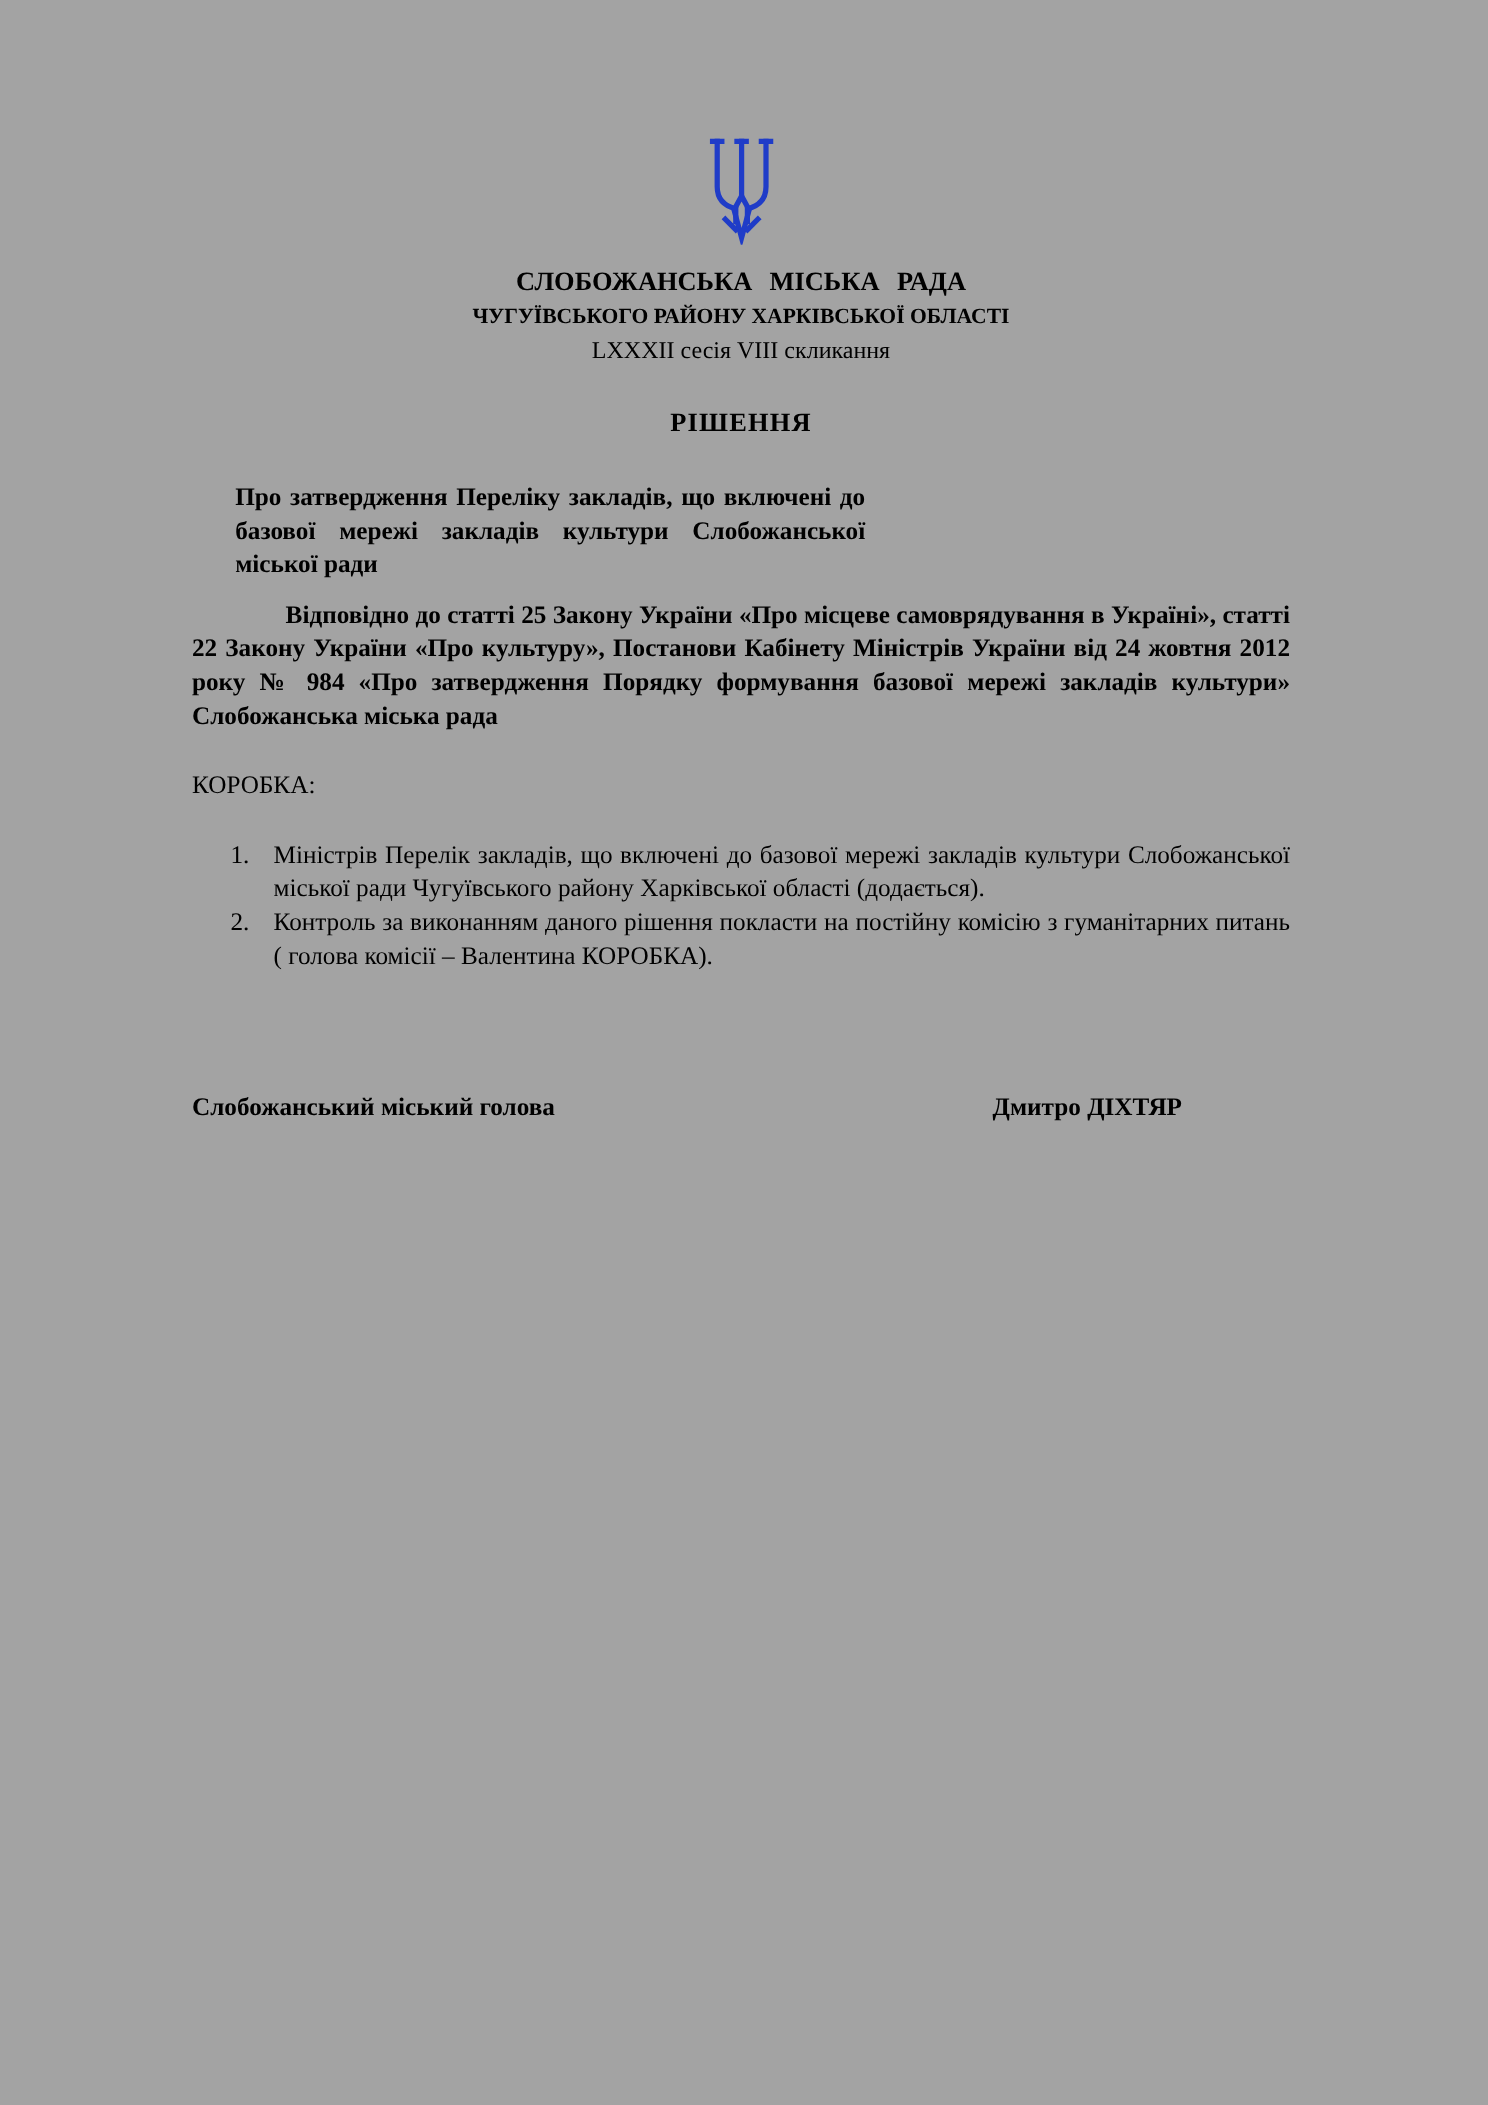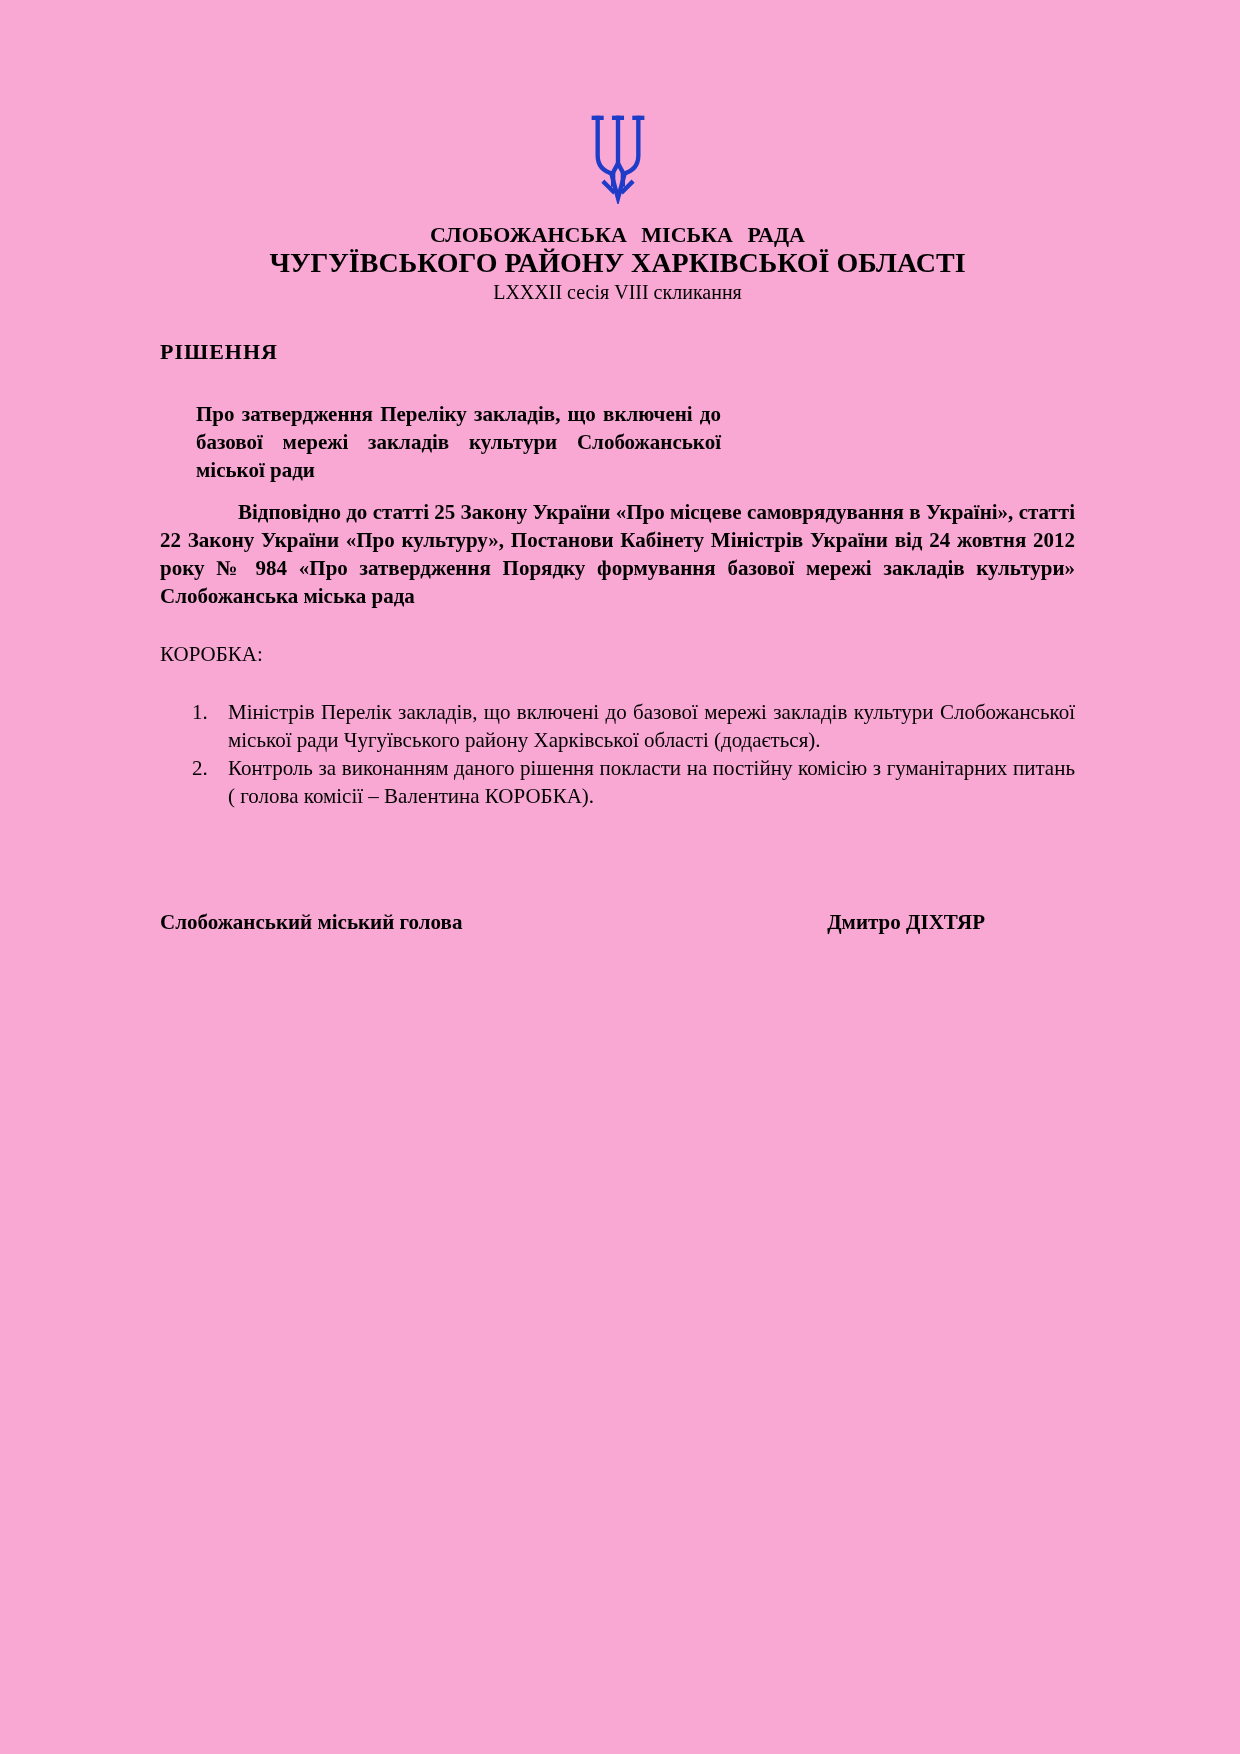--- a/index.html
+++ b/index.html
@@ -1,35 +1,35 @@
 <!DOCTYPE html>
 <html><head>
 <meta charset="utf-8">
 <style>
   html, body { margin: 0; padding: 0; background: #e8e8e8; }
   .page {
     width: 1240px;
     height: 1754px;
     margin: 0 auto;
-    background: #f9a8d4;
+    background: #a3a3a3;
     box-sizing: border-box;
     padding: 113px 165px 0 160px;
     font-family: "Liberation Serif", serif;
     color: #000;
     font-size: 21px;
     line-height: 28px;
     position: relative;
   }
   .emblem-wrap { text-align: center; margin-bottom: 10px; }
   .emblem-wrap svg { display: inline-block; }
   .hdr { text-align: center; }
   .hdr-line1 { font-weight: bold; font-size: 22px; word-spacing: 9px; }
-  .hdr-line2 { font-weight: bold; font-size: 28px; }
+  .hdr-line2 { font-weight: bold; font-size: 18px; }
   .hdr-session { font-size: 20px; margin-top: 1px; }
-  .doc-title { font-weight: bold; font-size: 22px; letter-spacing: 1px; margin-top: 32px; }
+  .doc-title { text-align: center; font-weight: bold; font-size: 22px; letter-spacing: 1px; margin-top: 32px; }
   .meta-row { display: flex; margin-top: 24px; font-weight: bold; }
   .meta-date { flex: 1; text-align: left; }
   .meta-place { flex: 1; text-align: center; }
   .meta-number { flex: 1; text-align: right; padding-right: 12px; }
   .subject { margin-top: 34px; width: 525px; font-weight: bold; text-align: justify; margin-left: 36px; }
   .preamble { margin-top: 14px; font-weight: bold; text-align: justify; text-indent: 78px; }
   .resolved { margin-top: 30px; font-size: 21px; }
   .list { margin-top: 30px; margin-left: 32px; }
   .list-item { position: relative; padding-left: 36px; text-align: justify; }
   .list-item .num { position: absolute; left: 0; top: 0; }

